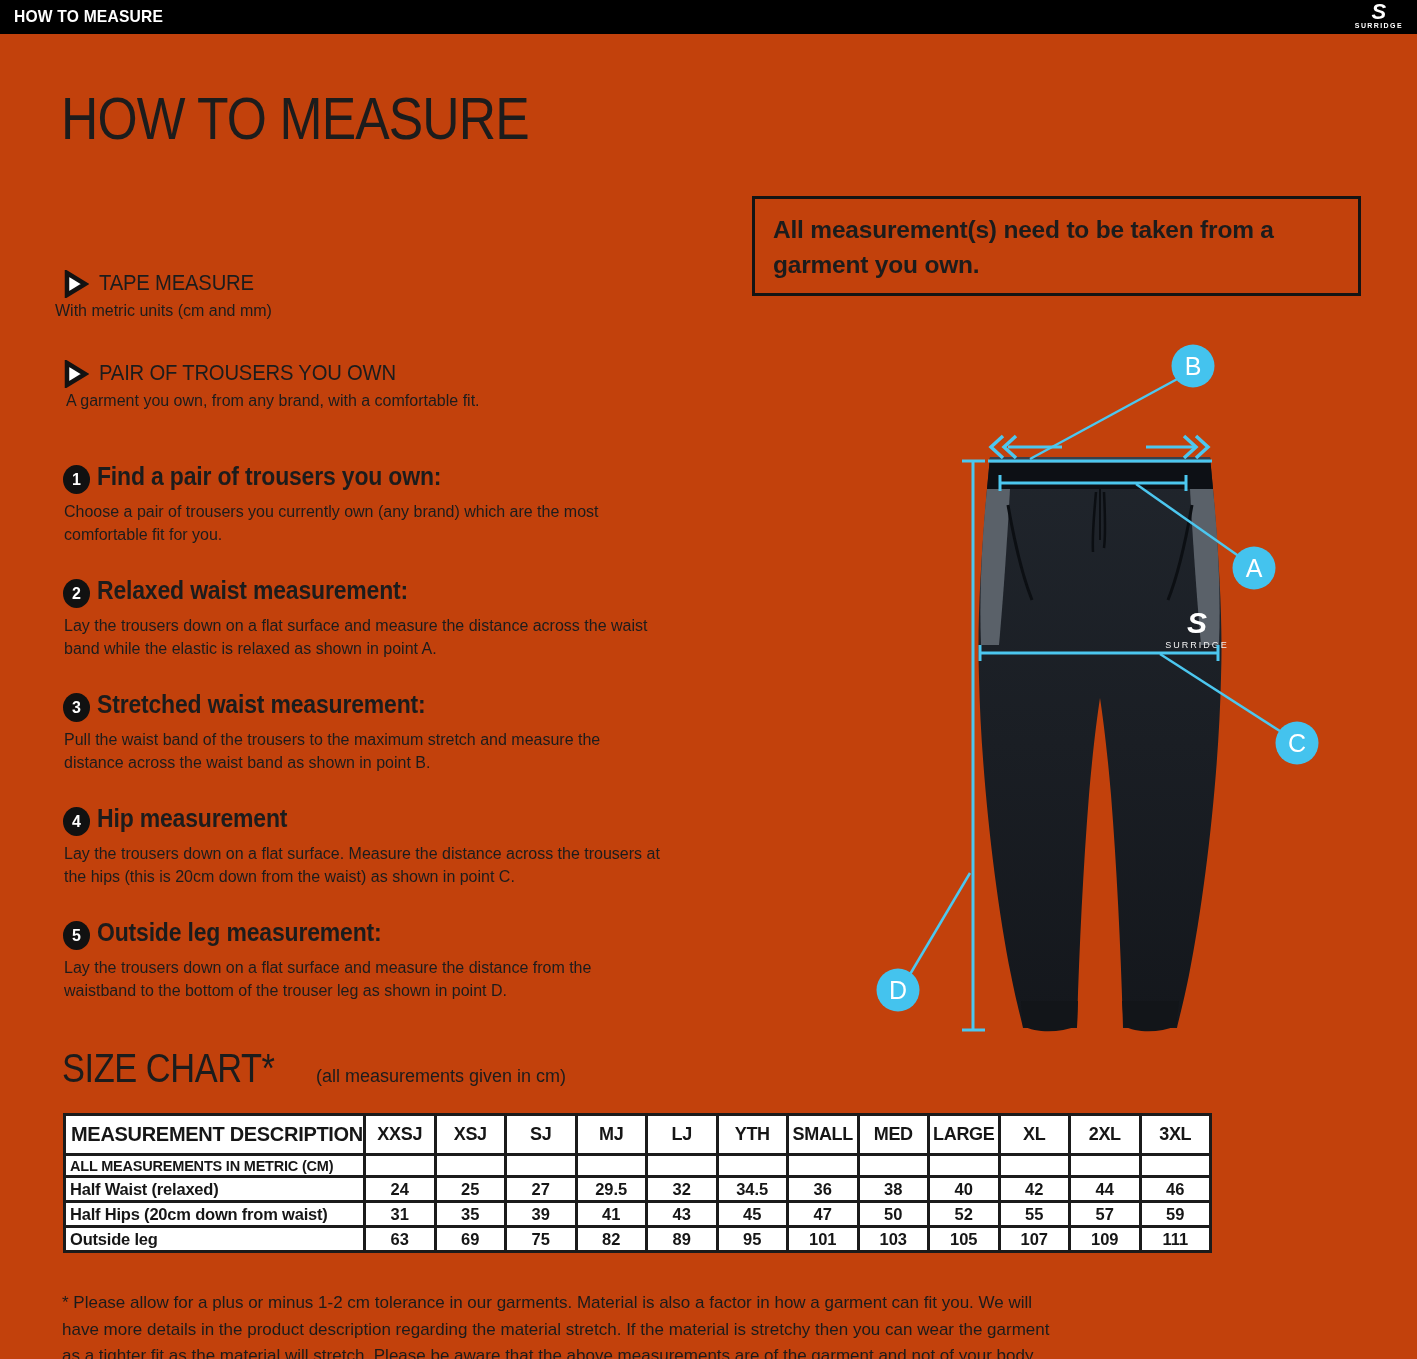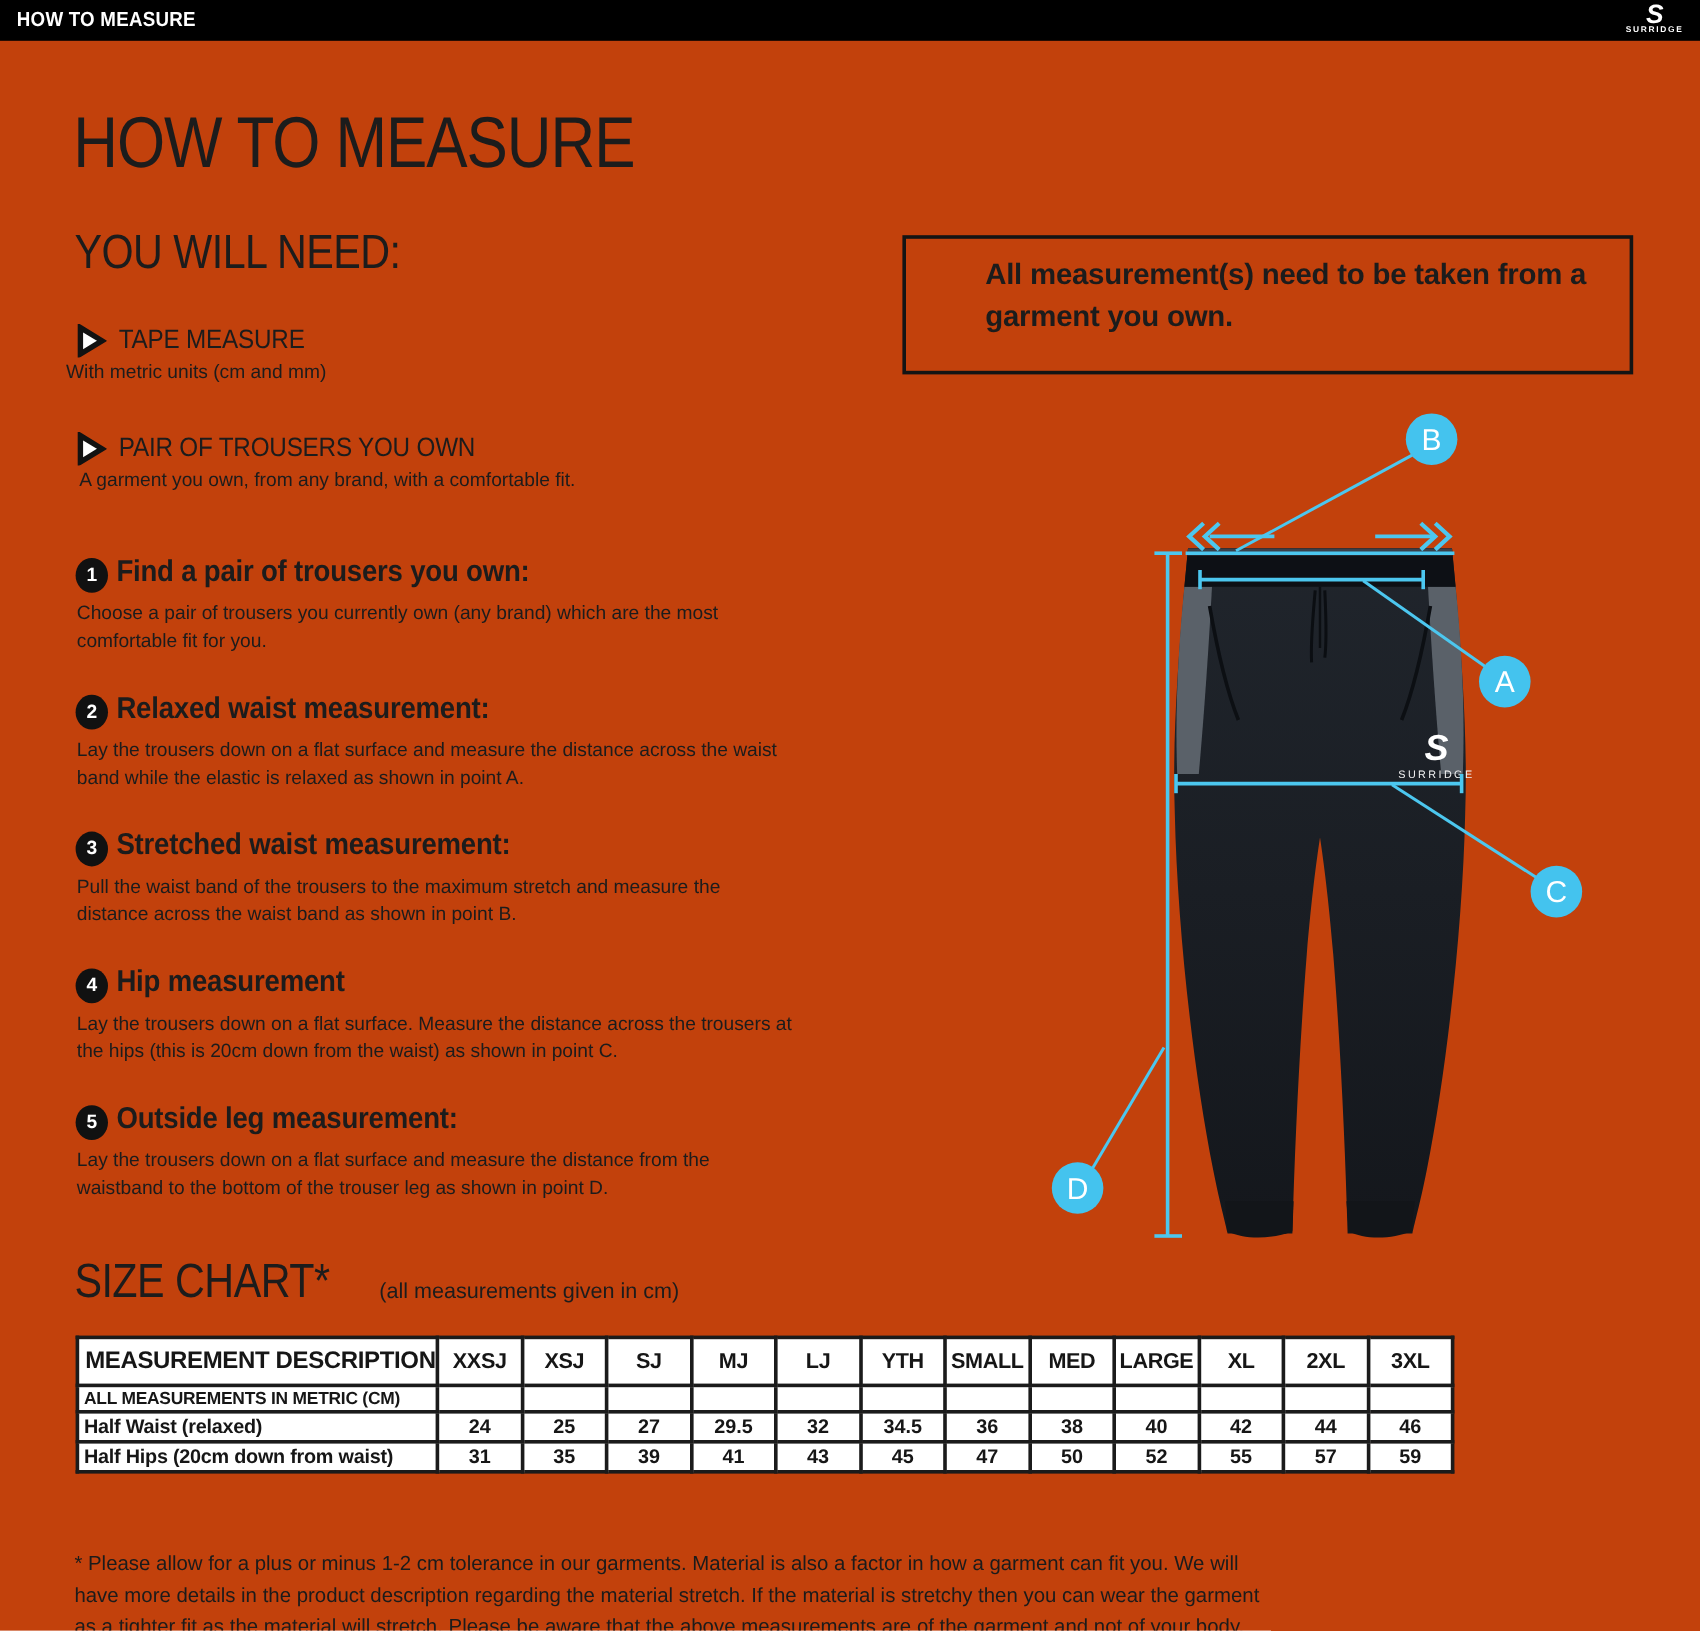--- a/index.html
+++ b/index.html
@@ -18,22 +18,22 @@
   .h2{position:absolute;font-size:40px;font-weight:500;letter-spacing:-.5px;white-space:nowrap;}
   .h2.need{left:62px;top:188px;}
   .h2.sizechart{left:62px;top:1046px;}
   .sizechart-sub{position:absolute;left:316px;top:1066px;font-size:18px;font-weight:400;}
   
   .need-item-label{position:absolute;font-size:22px;font-weight:500;letter-spacing:-.2px;
         display:inline-block;transform:scaleX(.92);transform-origin:0 50%;white-space:nowrap;}
   .need-item-desc{position:absolute;font-size:16px;font-weight:400;white-space:nowrap;}
   .tri{position:absolute;width:26px;height:28px;}
   
-  .notice{position:absolute;left:752px;top:196px;width:609px;height:116px;border:3px solid #141414;
-        box-sizing:border-box;padding-left:48px;}
+  .notice{position:absolute;left:752px;top:196px;width:609px;height:100px;border:3px solid #141414;
+        box-sizing:border-box;}
   .notice-text{padding:13px 18px 0 18px;font-size:24.5px;font-weight:700;line-height:35px;letter-spacing:-.2px;}
   
   .step-badge{position:absolute;left:63px;width:27px;height:29px;background:#111;border-radius:50%;
         color:#fff;font-size:16px;font-weight:700;display:flex;align-items:center;justify-content:center;}
   .step-title{position:absolute;left:97px;font-size:25px;font-weight:600;letter-spacing:-.2px;
         display:inline-block;transform:scaleX(.92);transform-origin:0 50%;white-space:nowrap;}
   .step-body{position:absolute;left:64px;width:600px;font-size:16px;line-height:23px;font-weight:400;}
   
   .size-table{position:absolute;left:63px;top:1113px;width:1149px;border-collapse:collapse;table-layout:fixed;}
   .size-table col.desc{width:300px;}
@@ -57,21 +57,20 @@
   <div class="topbar">
     <span class="topbar-title">HOW TO MEASURE</span>
     <div class="brand">
       <span class="brand-s">S</span>
       <span class="brand-name">SURRIDGE</span>
     </div>
   </div>
 
   <div class="h1"><span class="cond">HOW TO MEASURE</span></div>
 
-  <div class="h2 need"><span class="cond">YOU WILL NEED:</span></div>
 
   <svg class="tri" style="left:63px;top:270px;" viewBox="0 0 26 28">
     <polygon points="4,3 22,14 4,25" fill="#fff" stroke="#121212" stroke-width="4.5" stroke-linejoin="miter"></polygon>
   </svg>
   <div class="need-item-label" style="left:99px;top:270px;">TAPE MEASURE</div>
   <div class="need-item-desc" style="left:55px;top:302px;">With metric units (cm and mm)</div>
 
   <svg class="tri" style="left:63px;top:360px;" viewBox="0 0 26 28">
     <polygon points="4,3 22,14 4,25" fill="#fff" stroke="#121212" stroke-width="4.5" stroke-linejoin="miter"></polygon>
   </svg>
@@ -258,18 +257,33 @@
           <td>41</td>
           <td>43</td>
           <td>45</td>
           <td>47</td>
           <td>50</td>
           <td>52</td>
           <td>55</td>
           <td>57</td>
           <td>59</td>
         </tr>
+        <tr>
+          <td class="desc">Outside leg</td>
+          <td>63</td>
+          <td>69</td>
+          <td>75</td>
+          <td>82</td>
+          <td>89</td>
+          <td>95</td>
+          <td>101</td>
+          <td>103</td>
+          <td>105</td>
+          <td>107</td>
+          <td>109</td>
+          <td>111</td>
+        </tr>
       </tbody>
   </table>
 
   <div class="footnote">* Please allow for a plus or minus 1-2 cm tolerance in our garments. Material is also a factor in how a garment can fit you. We will have more details in the product description regarding the material stretch.  If the material is stretchy then you can wear the garment as a tighter fit as the material will stretch.  Please be aware that the above measurements are of the garment and not of your body.</div>
 
 </div>
 
 </body></html>

